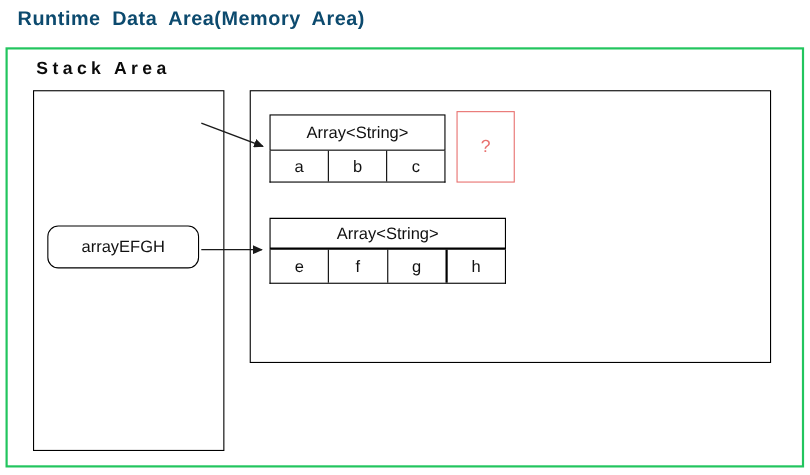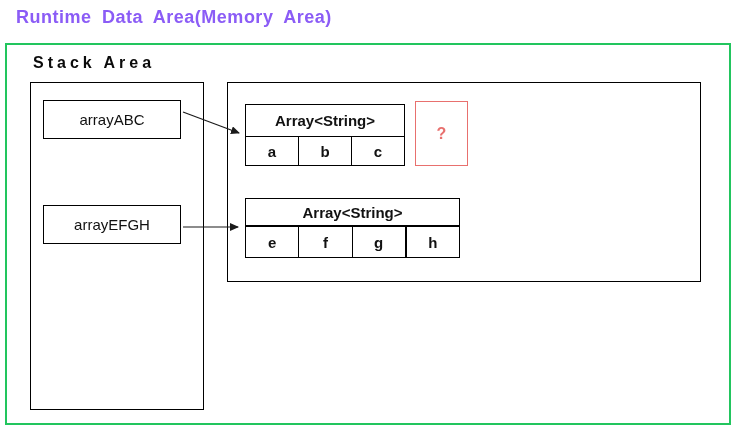--- a/index.html
+++ b/index.html
@@ -17,21 +17,21 @@
     overflow: hidden;
   }
   .diagram-title {
     position: absolute;
     left: 16px;
     top: 7px;
     font-size: 18px;
     font-weight: bold;
     letter-spacing: 0.5px;
     word-spacing: 5px;
-    color: #8b5cf6;
+    color: #0c4a6e;
   }
   .outer-box {
     position: absolute;
     left: 5px;
     top: 43px;
     width: 726px;
     height: 382px;
     border: 2px solid #22c55e;
     background: #ffffff;
   }
@@ -58,29 +58,28 @@
     left: 12px;
     width: 138px;
     height: 39px;
     border: 1px solid #000000;
     display: flex;
     align-items: center;
     justify-content: center;
     font-size: 15px;
   }
   .var-box.v1 { top: 17px; }
-  .var-box.v2 { top: 122px; }
+  .var-box.v2 { top: 122px; border-radius: 10px; }
   .heap-box {
     position: absolute;
     left: 220px;
     top: 37px;
     width: 474px;
-    height: 200px;
+    height: 248px;
     border: 1px solid #000000;
-    font-weight: bold;
   }
   .array-table { position: absolute; left: 17px; }
   .array-table.t1 { top: 21px;  width: 160px; }
   .array-table.t2 { top: 115px; width: 215px; }
   .array-header {
     border: 1px solid #000000;
     display: flex;
     align-items: center;
     justify-content: center;
     font-size: 15px;
@@ -129,21 +128,20 @@
 
 <div class="canvas">
 
   <div class="diagram-title">Runtime Data Area(Memory Area)</div>
 
   <div class="outer-box">
 
     <div class="area-label stack-label">Stack Area</div>
 
     <div class="stack-box">
-      <div class="var-box v1">arrayABC</div>
       <div class="var-box v2">arrayEFGH</div>
     </div>
 
     <div class="heap-box">
 
       <div class="array-table t1">
         <div class="array-header">Array&lt;String&gt;</div>
         <div class="array-cells">
           <div class="cell">a</div>
           <div class="cell">b</div>

